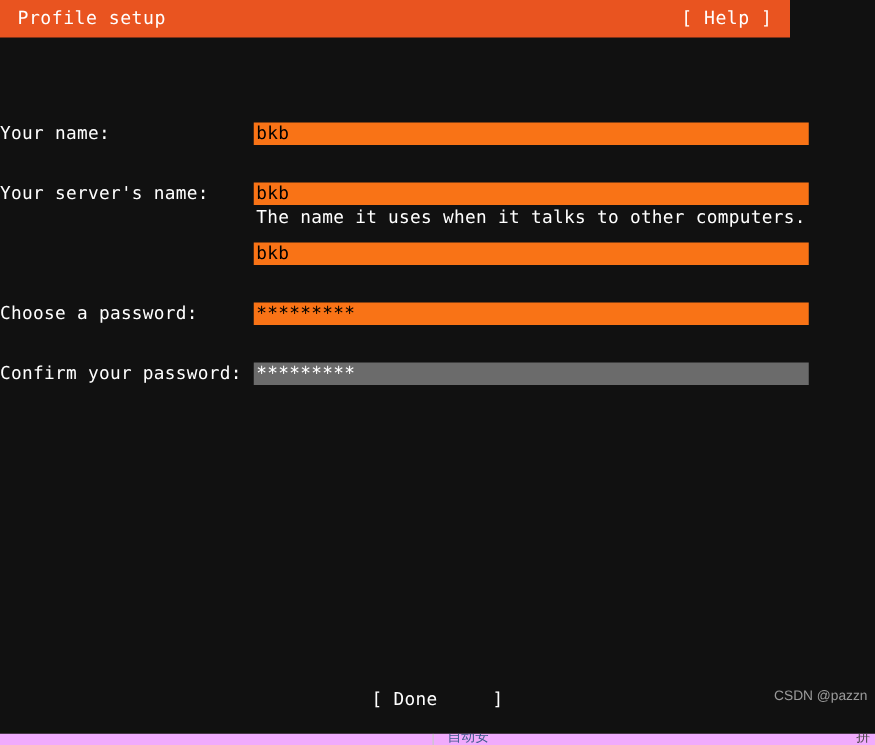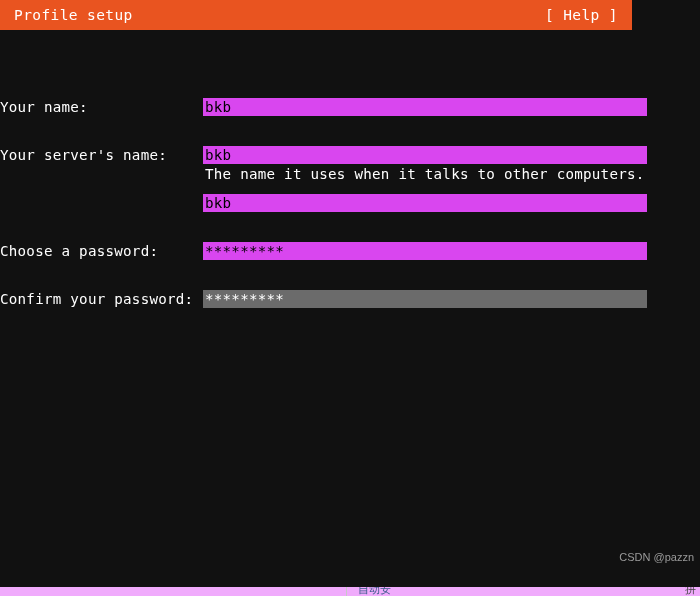--- a/index.html
+++ b/index.html
@@ -96,21 +96,21 @@
     color: #ffffff;
     letter-spacing: 0.25px;
     white-space: pre;
   }
   .row-field {
     position: absolute;
     left: 203px;
     top: 0;
     width: 444px;
     height: 18px;
-    background: #d946ef;
+    background: #f97316;
     box-sizing: border-box;
   }
   .row-field.focused {
     background: #6b6b6b;
   }
   .field-value {
     display: block;
     padding-left: 2px;
     font-size: 14.2px;
     line-height: 18px;
@@ -242,20 +242,21 @@
 
       <div class="row" style="top:192px;">
         <div class="row-label">Confirm your password:</div>
         <div class="row-field focused">
           <span class="field-value">*********</span>
         </div>
       </div>
 
     </div>
 
+    <div class="done-button">[ Done     ]</div>
 
     <div class="watermark">CSDN @pazzn</div>
 
   </div>
 
   <div class="bottom-strip">
     <div class="bottom-strip-sep"></div>
     <div class="bottom-strip-text">自动安</div>
     <div class="bottom-strip-right">拼</div>
   </div>

